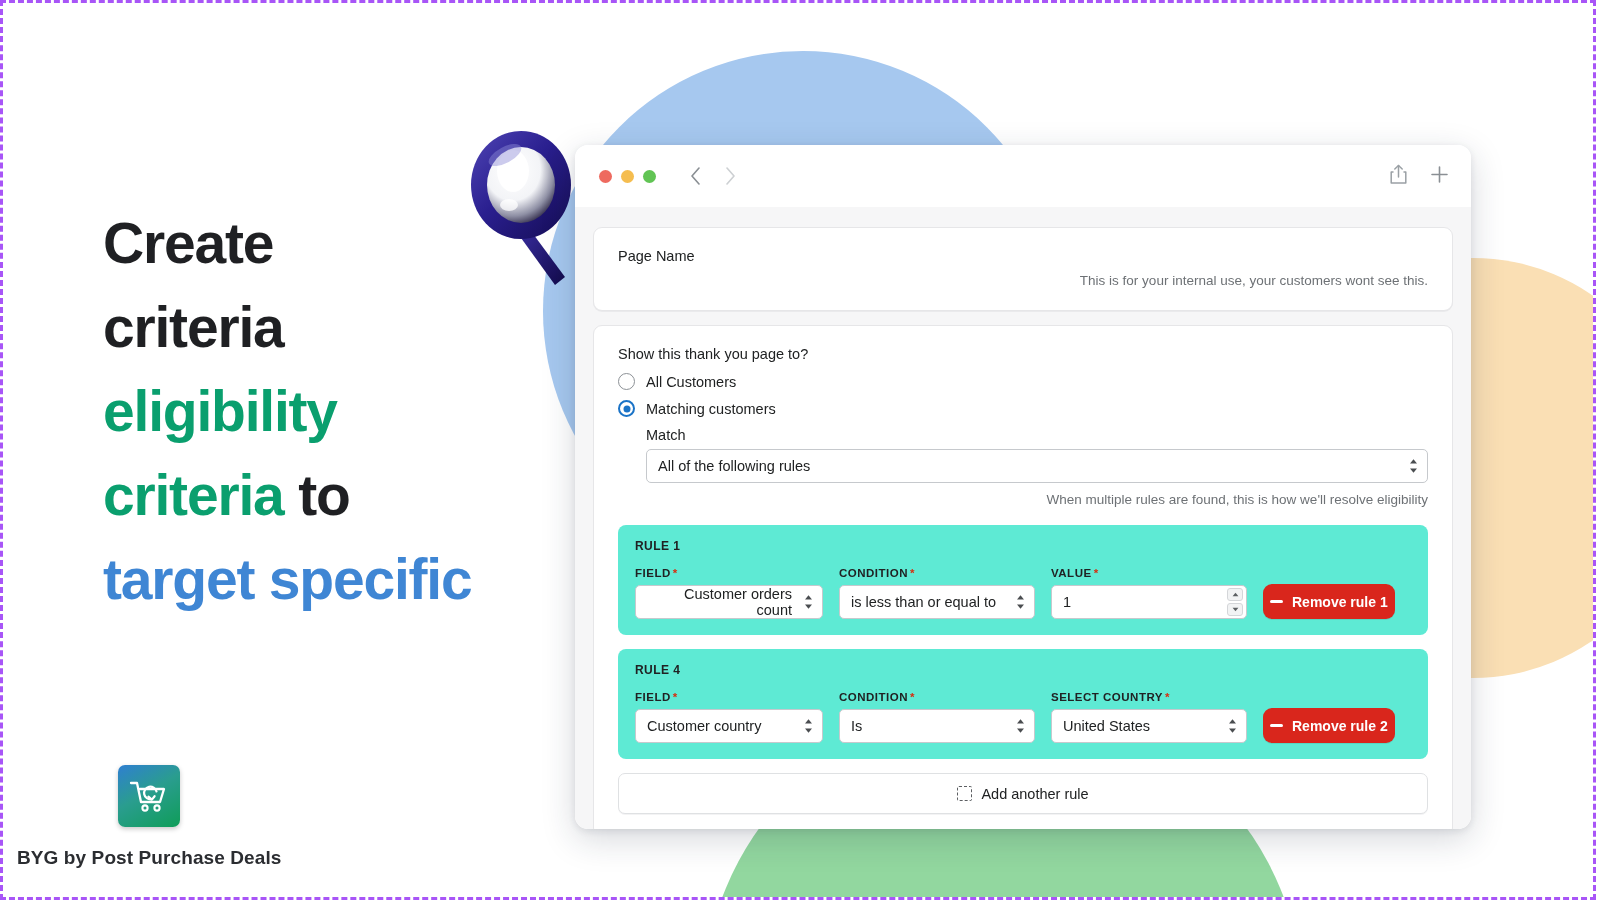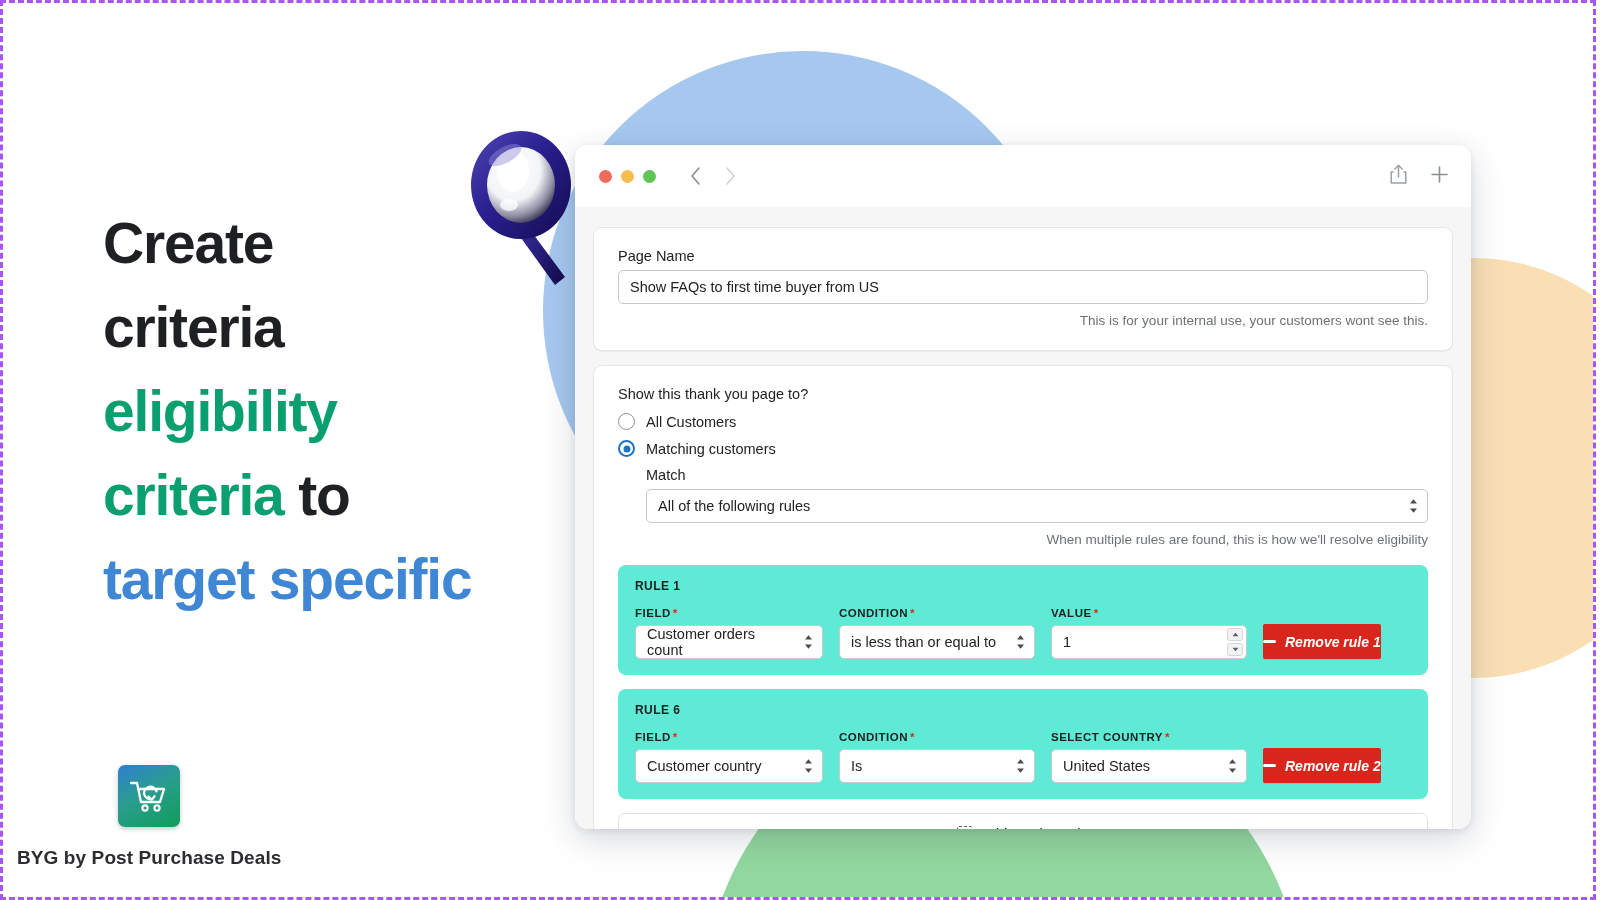--- a/index.html
+++ b/index.html
@@ -123,21 +123,21 @@
   }
   .radio.on { border-color: #1a73c7; border-width: 2px; }
   .radio.on::after {
     content: ""; position: absolute; left: 50%; top: 50%;
     width: 7px; height: 7px; border-radius: 50%;
     background: #1a73c7; transform: translate(-50%,-50%);
   }
   .radio-label { font-size: 14.5px; color: #202223; }
 
   .match-block { margin-left: 28px; margin-top: 6px; }
-  .sel-wrap { position: relative; }
+  .sel-wrap { position: relative; text-align: right; }
   .select {
     width: 100%; height: 34px;
     border: 1px solid #c6c9cd; border-radius: 5px;
     background: #fff; font-size: 14.5px; color: #202223;
     padding: 0 30px 0 11px;
     display: flex; align-items: center;
   }
   .sel-arrows {
     position: absolute; right: 10px; top: 50%;
     transform: translateY(-50%);
@@ -172,28 +172,27 @@
   .step {
     width: 16px; height: 13px;
     border: 1px solid #d4d6d9; border-radius: 3px;
     background: #f2f3f4;
     display: flex; align-items: center; justify-content: center;
   }
 
   .remove-btn {
     height: 35px;
     background: #d9261c;
-    border: none; border-radius: 2px;
+    border: none; border-radius: 9px;
     color: #ffffff; font-size: 14px; font-weight: 700;
-    padding: 0 0;
+    padding: 0 7px;
     display: flex; align-items: center; gap: 9px;
     font-family: inherit; cursor: pointer;
     box-shadow: 0 1px 0 rgba(0,0,0,.08);
     white-space: nowrap;
-    font-style: italic;
   }
   .minus { display: inline-block; width: 13px; height: 2.5px; background: #fff; border-radius: 2px; }
 
   .add-rule {
     width: 100%; height: 41px;
     background: #ffffff; border: 1px solid #dfe1e3; border-radius: 7px;
     display: flex; align-items: center; justify-content: center; gap: 9px;
     font-size: 14.5px; color: #202223; cursor: pointer;
     font-family: inherit;
     box-shadow: 0 1px 0 rgba(22,29,37,.05);
@@ -295,21 +294,20 @@
             <path d="M9.5 2 L9.5 17 M2 9.5 L17 9.5" stroke="#8a8f94" stroke-width="1.6" stroke-linecap="round"></path>
           </svg>
         </span>
       </div>
     </div>
 
     <div id="viewport">
 
       <div class="card">
         <div class="field-label">Page Name</div>
-        <input class="text-input" value="Show FAQs to first time buyer from US" style="">
         <div class="help-text">This is for your internal use, your customers wont see this.</div>
       </div>
 
       <div class="card">
         <div class="section-q">Show this thank you page to?</div>
 
         <div class="radio-row">
           <span class="radio"></span>
           <span class="radio-label">All Customers</span>
         </div>
@@ -391,21 +389,21 @@
             </div>
 
             <button class="remove-btn">
               <span class="minus"></span>
               <span>Remove rule 1</span>
             </button>
           </div>
         </div>
 
         <div class="rule-card">
-          <div class="rule-title">RULE 6</div>
+          <div class="rule-title">RULE 4</div>
           <div class="rule-grid">
 
             <div class="rule-col col-field">
               <div class="small-label">
                 <span>FIELD</span><span class="req">*</span>
               </div>
               <div class="sel-wrap">
                 <div class="select">
                   <span>Customer country</span>
                 </div>

